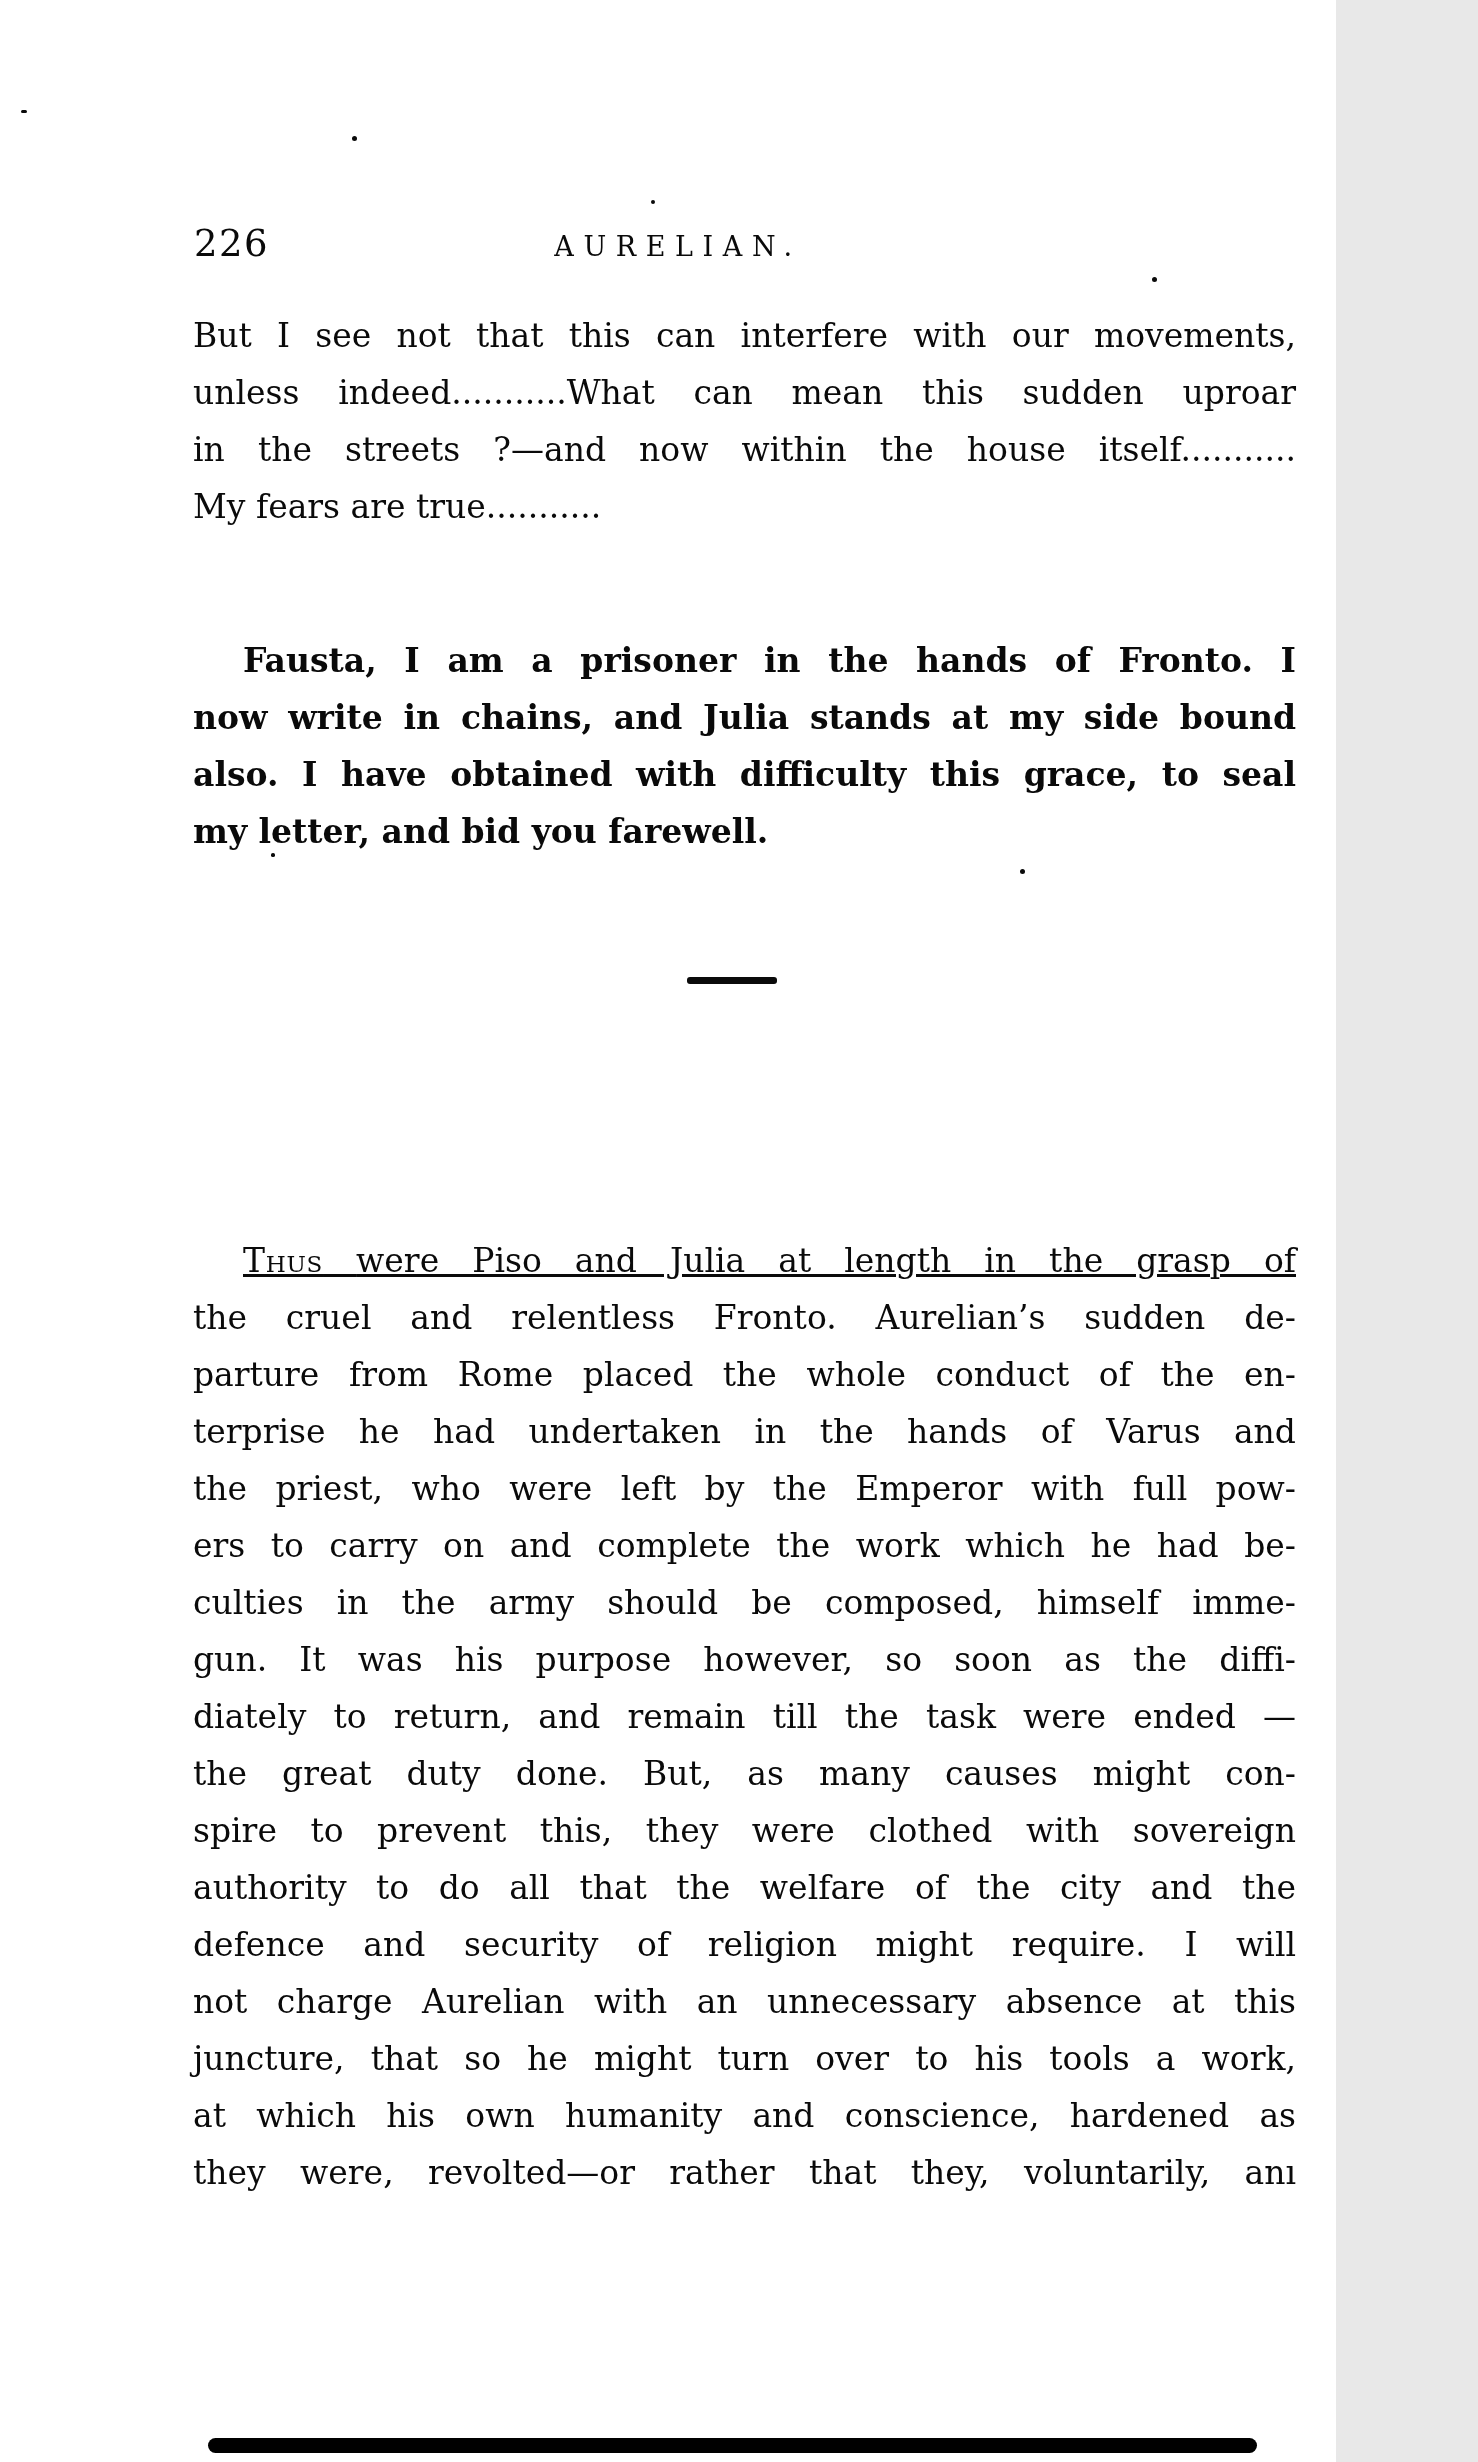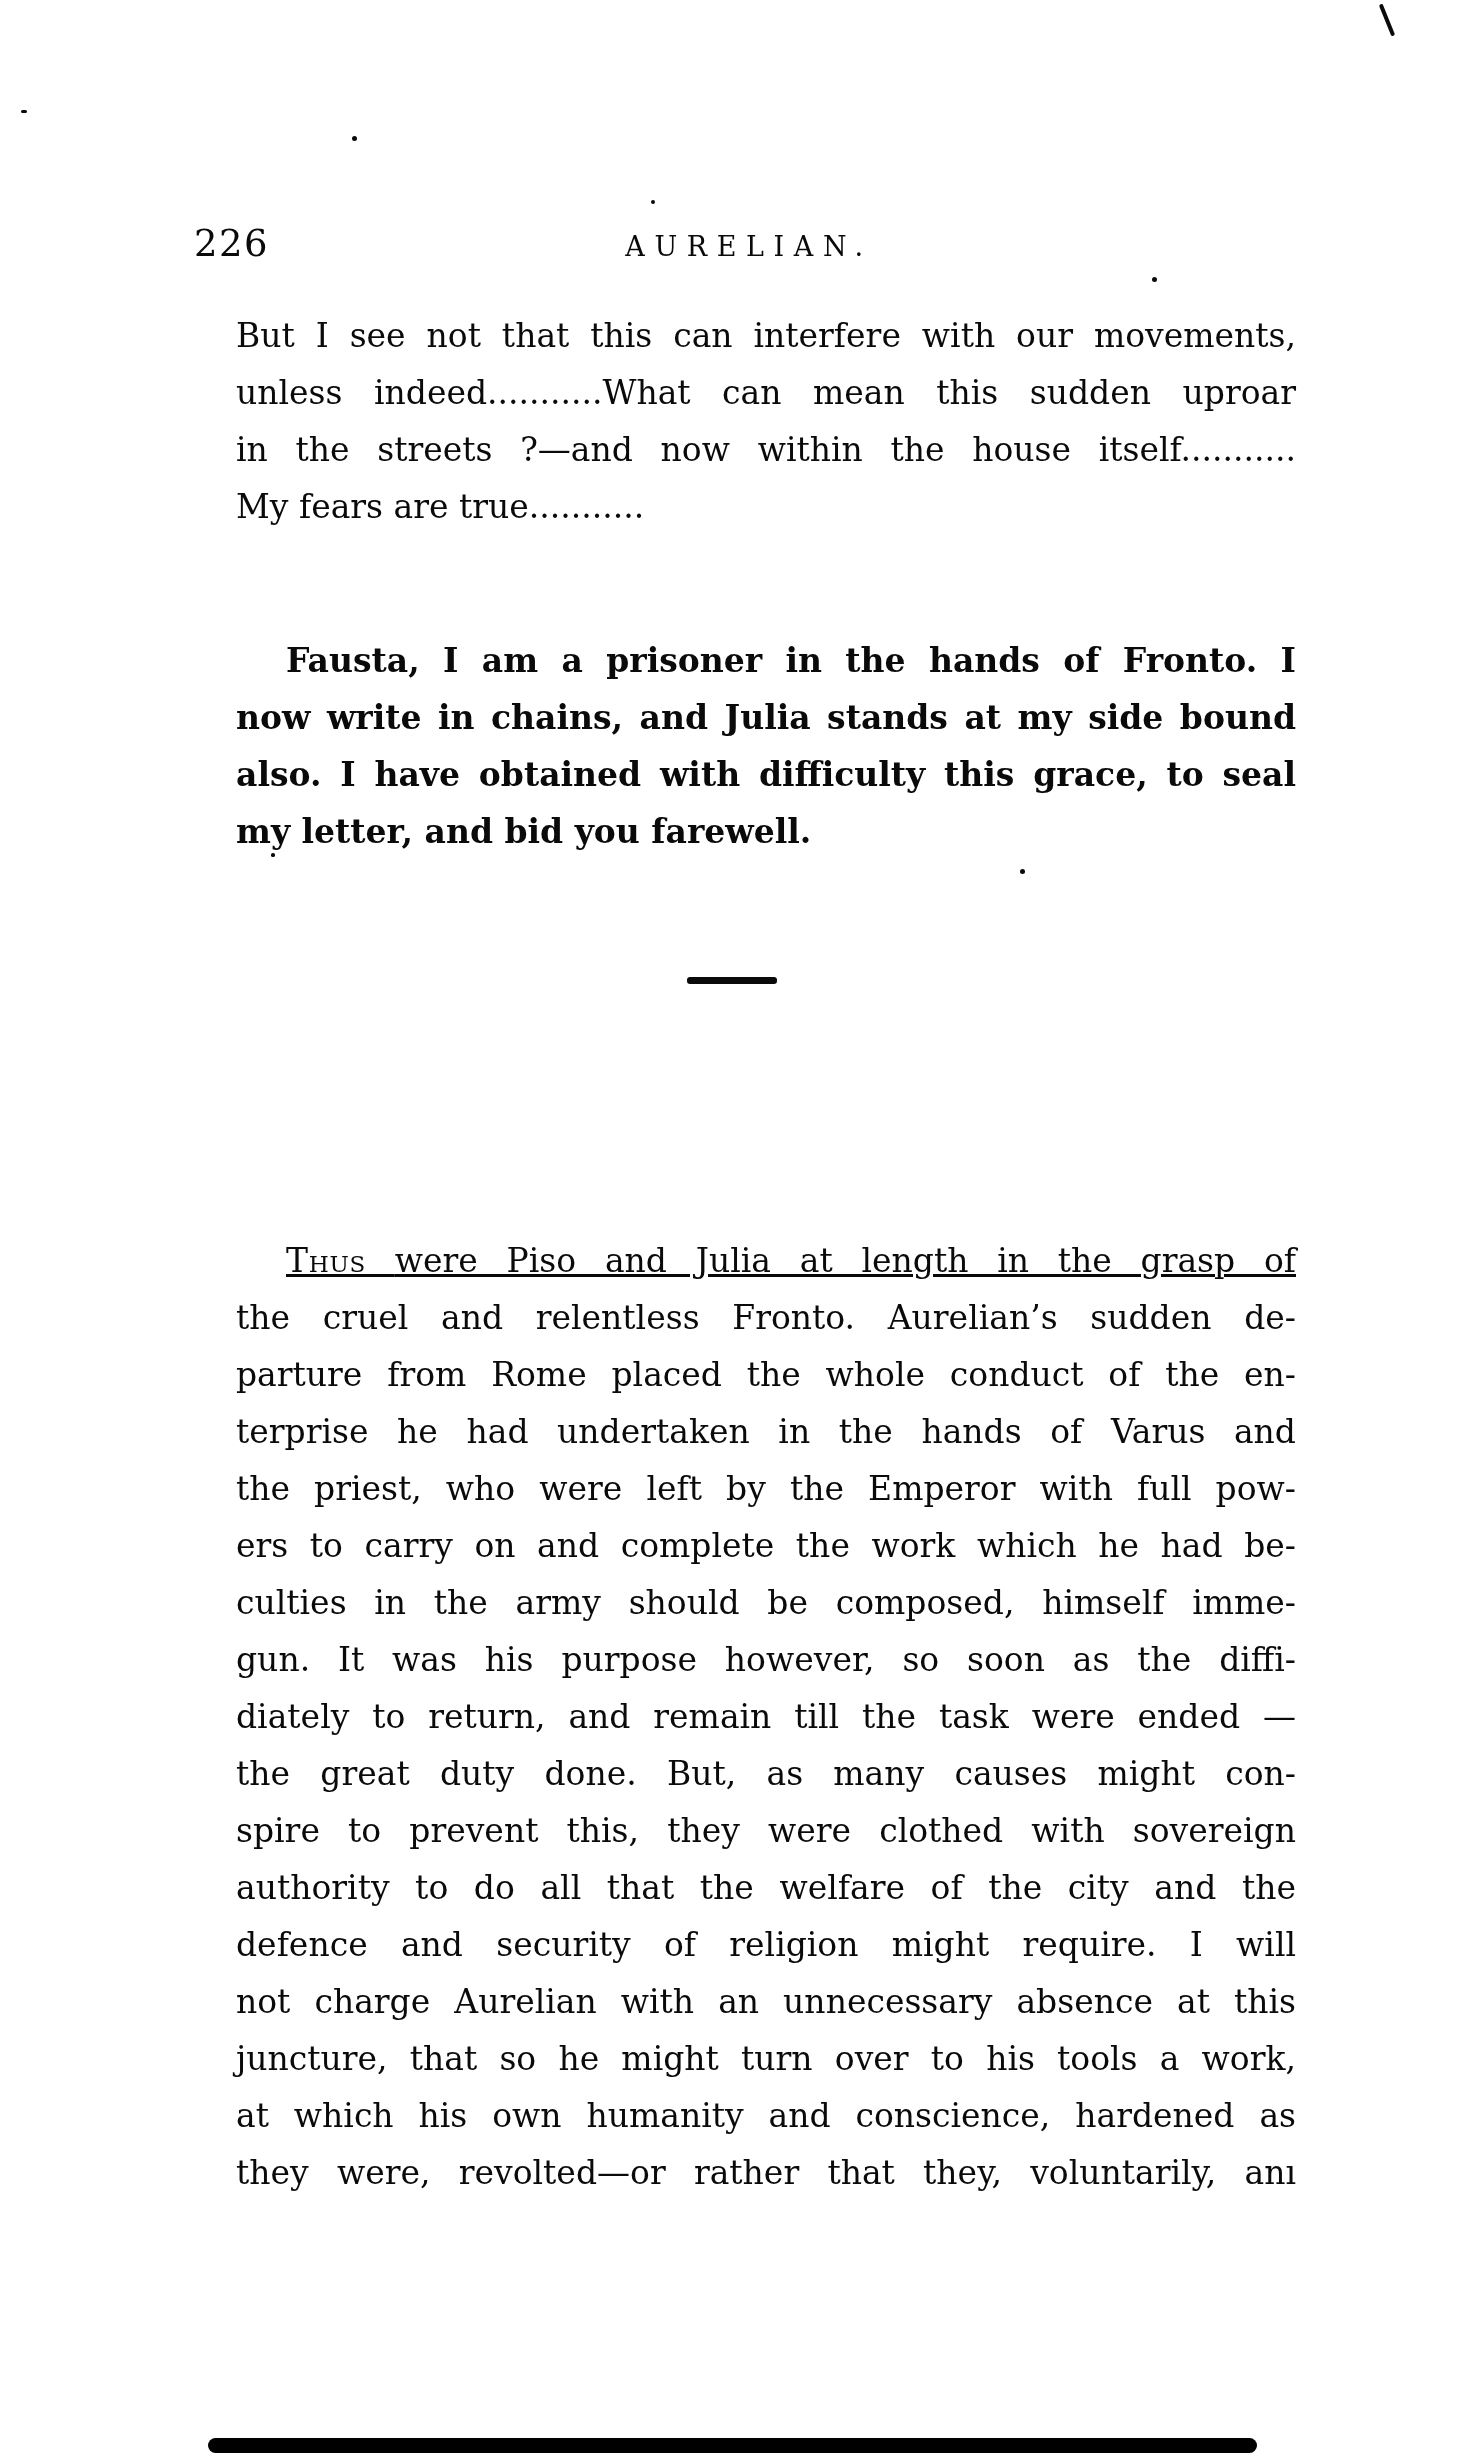--- a/index.html
+++ b/index.html
@@ -1,18 +1,18 @@
 <!DOCTYPE html>
 <html style="font-size:12px"><head>
 <meta charset="utf-8">
 <style>
   html, body { margin: 0; padding: 0; background: #e8e8e8; }
   #page {
     position: relative;
-    width: 1478px;
+    width: 1336px;
     height: 2462px;
     background: #ffffff;
     overflow: hidden;
     font-family: "DejaVu Serif", "Liberation Serif", serif;
     color: #0a0a0a;
   }
   
   .page-number {
     position: absolute;
     left: 194px;
@@ -36,21 +36,20 @@
   .para {
     position: absolute;
     left: 193px;
     width: 1103px;
     font-size: 33px;
     line-height: 57px;
   }
   .line {
     text-align: justify;
     text-align-last: justify;
-    margin-left: 43px;
   }
   .last-left .line:last-child { text-align-last: left; }
   .indent-first .line:first-child { text-indent: 50px; }
   .lead-line { text-indent: 50px; text-decoration: underline; }
   .smallcaps { font-variant: small-caps; letter-spacing: 0.7px; }
 
   #para1 { top: 307px; }
   #para2 { top: 632px; font-weight: bold; }
   #section1 { top: 1232px; }
 

